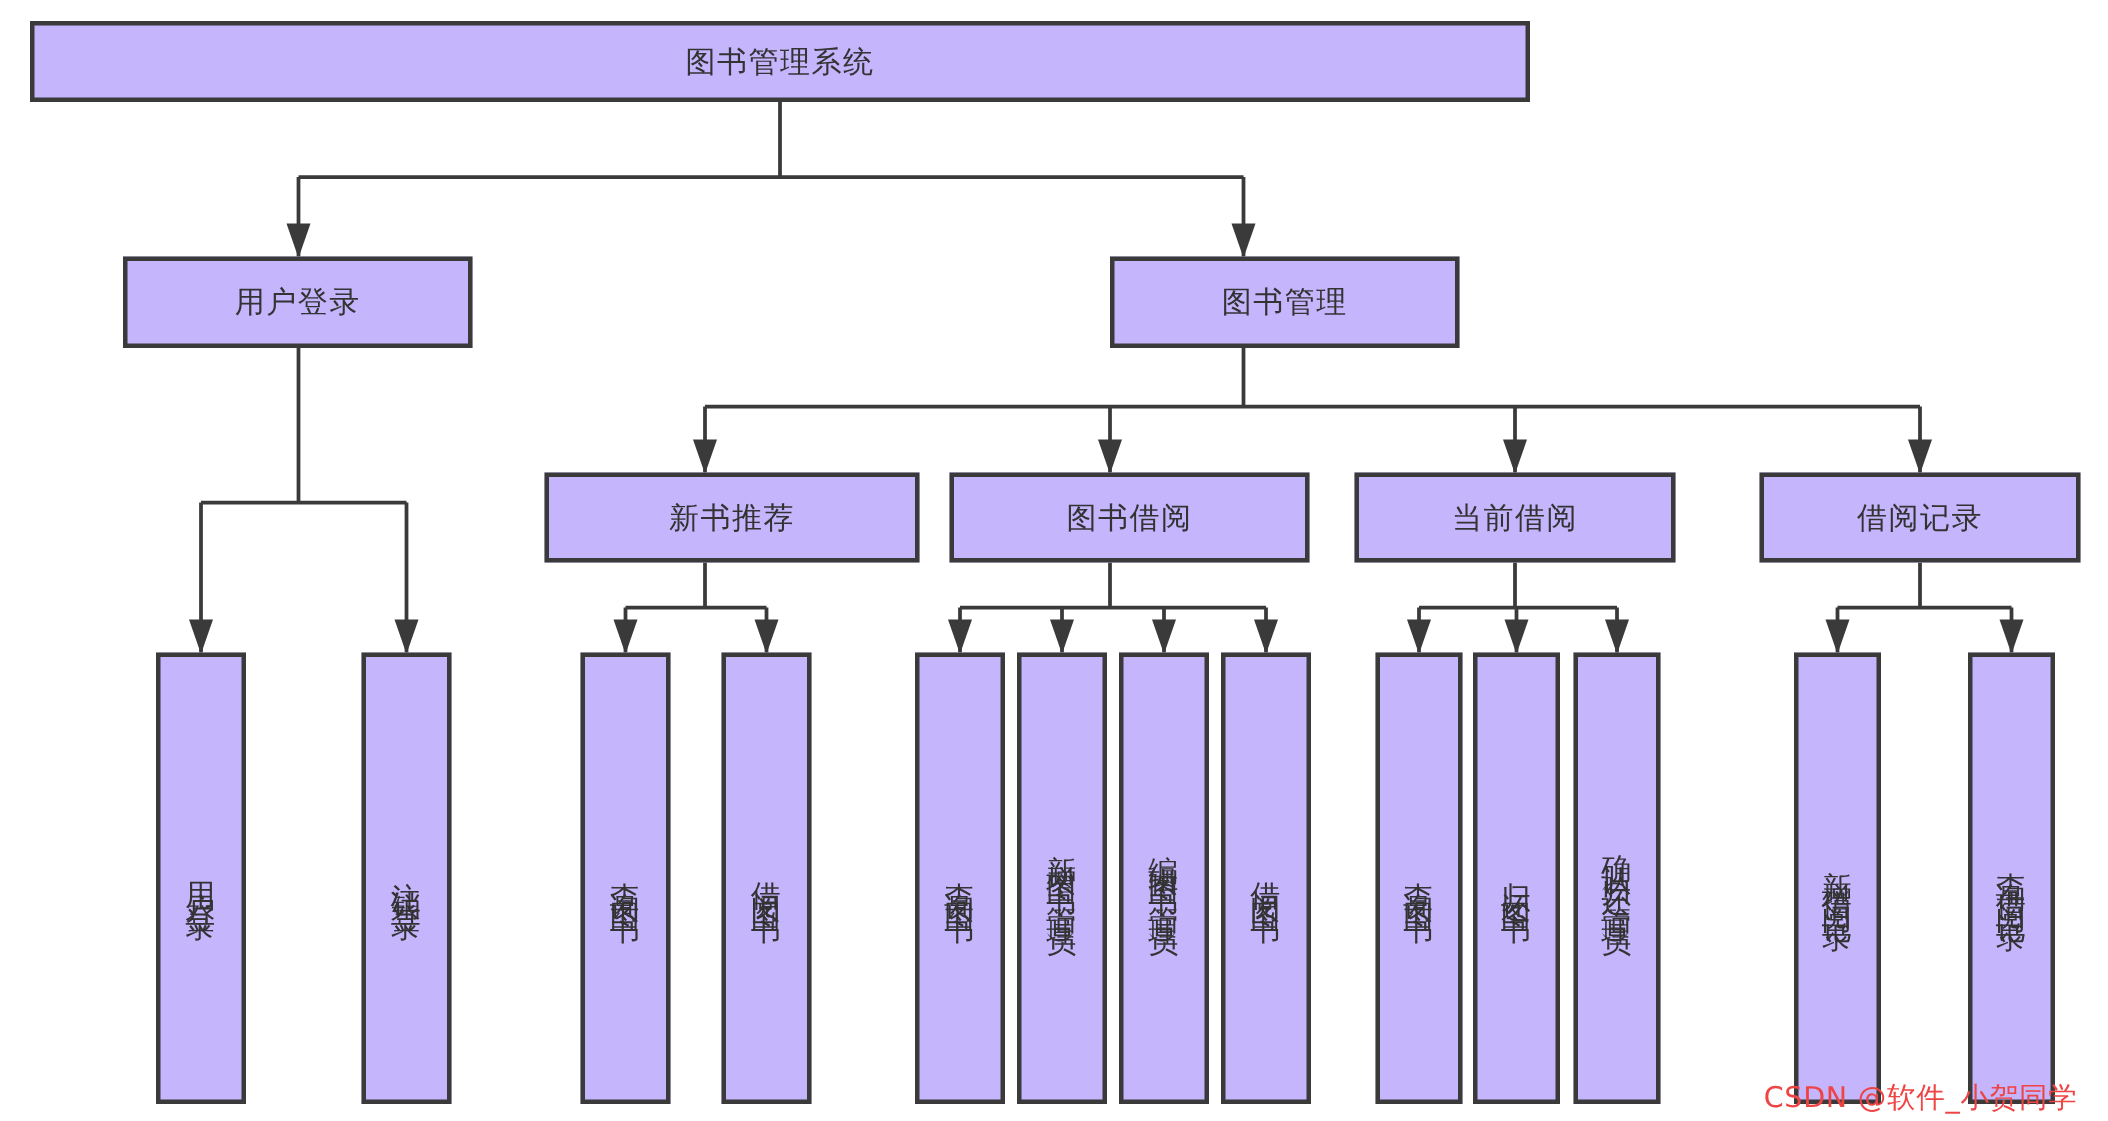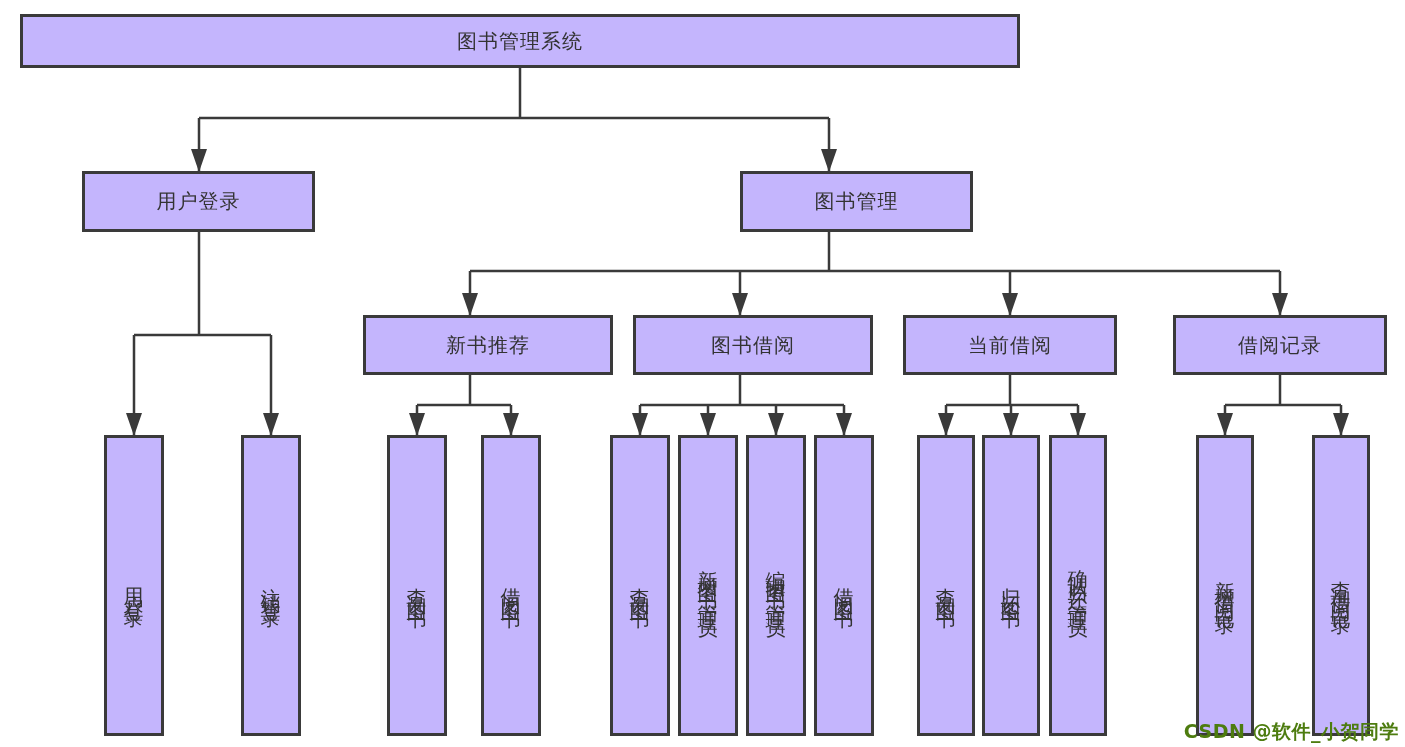--- a/index.html
+++ b/index.html
@@ -27,27 +27,26 @@
   .h-node{font-size:20px;letter-spacing:1px;}
   .v-node{
     writing-mode:vertical-rl;
     text-orientation:mixed;
     font-size:20px;
     letter-spacing:7px;
     line-height:1;
   }
   .watermark{
     position:absolute;
-    right:6px;bottom:2px;
+    right:20px;bottom:2px;
     z-index:3;
-    color:#4d7c0f;
+    color:#ef4444;
     font-size:19px;
     letter-spacing:0.5px;
     white-space:nowrap;
-    font-weight:bold;
   }
 </style>
 </head>
 <body>
 
 <div id="canvas">
 
   <svg id="connectors" viewBox="0 0 1405 747" xmlns="http://www.w3.org/2000/svg">
     <path fill="none" stroke="#3a3a3a" stroke-width="2.5" d="M520 68 V118 M199 118 H829 M199 118 V171 M829 118 V171
              M199 232 V335 M134 335 H271 M134 335 V435 M271 335 V435

